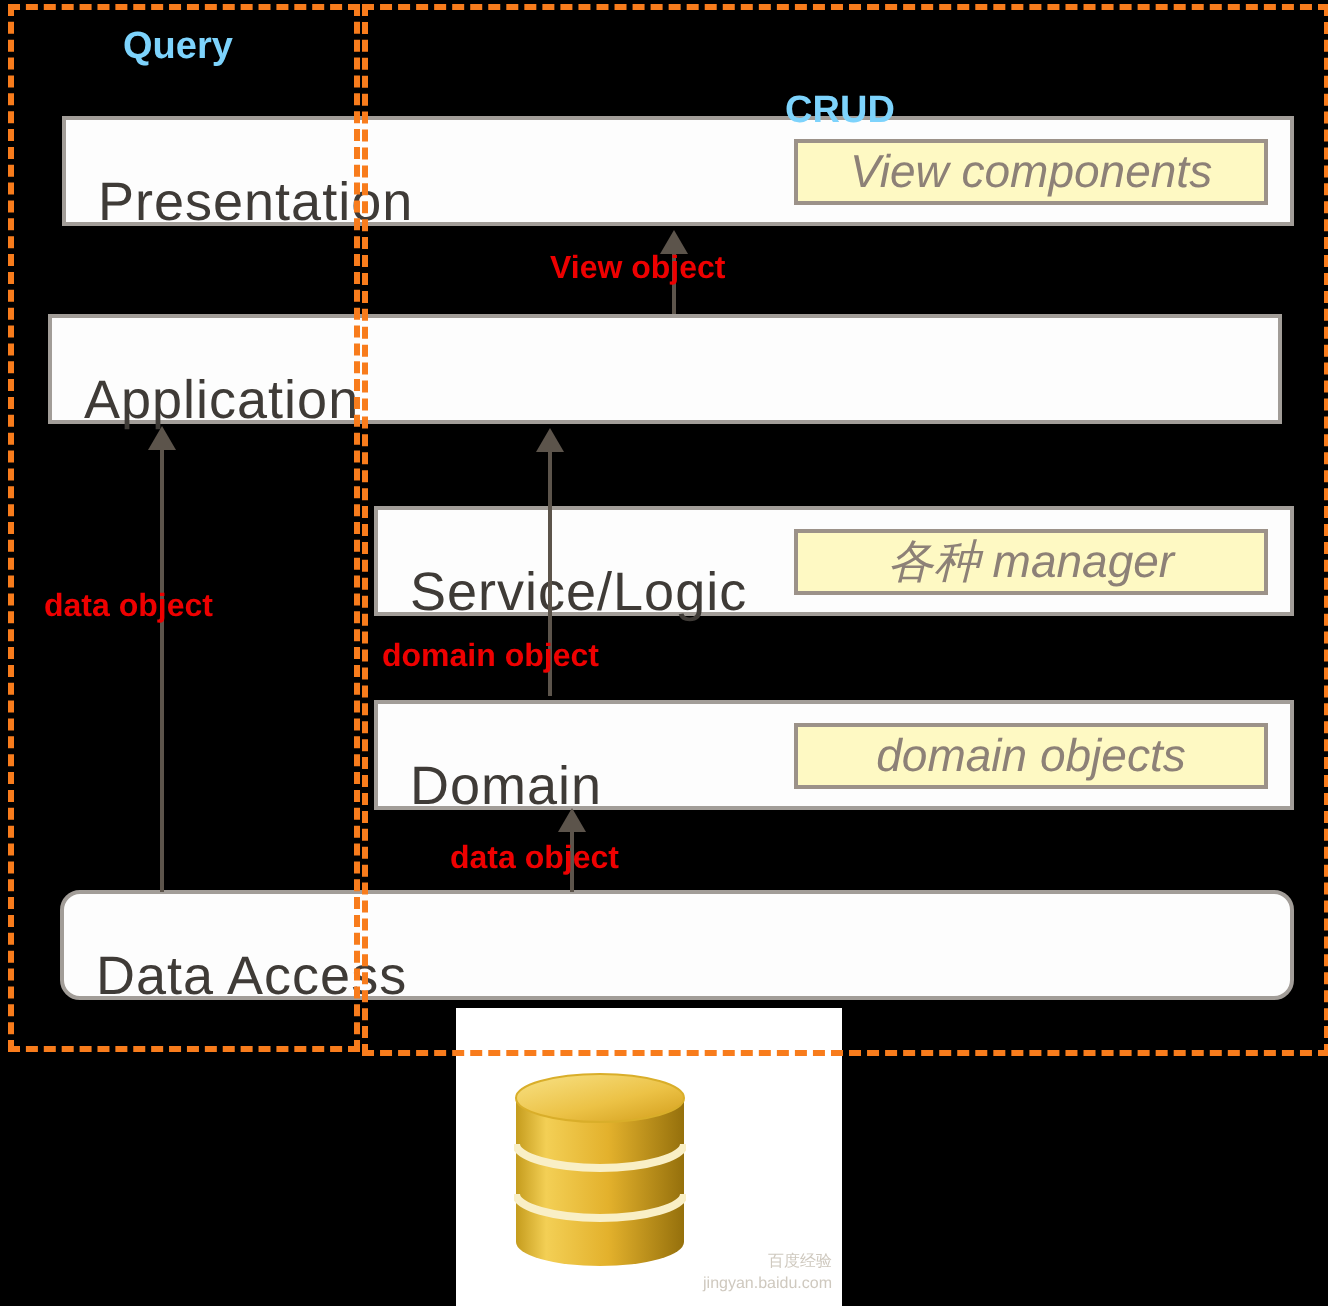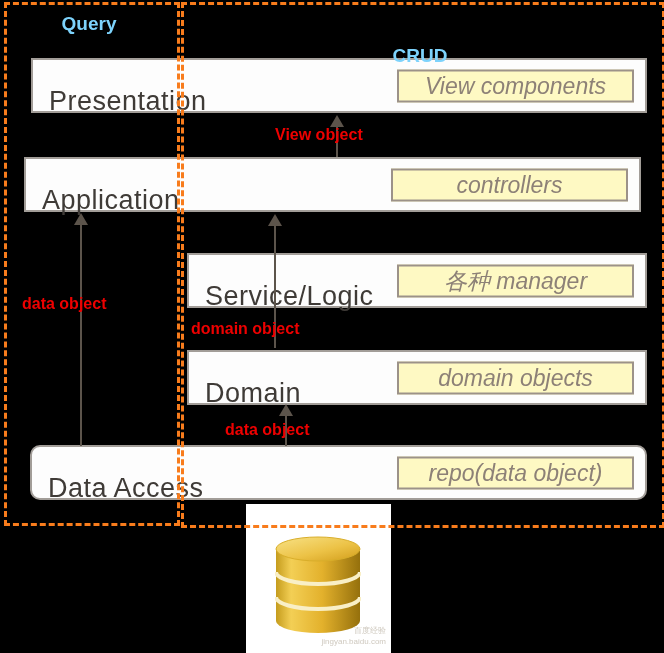--- a/index.html
+++ b/index.html
@@ -49,21 +49,21 @@
   
   .flow-label{
     position:absolute;color:#ee0000;font-weight:bold;font-size:16px;
     z-index:7;white-space:nowrap;
   }
   #flowlabel-view{left:275px;top:126px;}
   #flowlabel-data-left{left:22px;top:295px;}
   #flowlabel-domain{left:191px;top:320px;}
   #flowlabel-data-mid{left:225px;top:421px;}
   
-  #db-box{position:absolute;left:246px;top:504px;width:145px;height:149px;background:#ffffff;z-index:2;}
+  #db-box{position:absolute;left:228px;top:504px;width:145px;height:149px;background:#ffffff;z-index:2;padding-left:48px;}
   #db-icon{position:absolute;left:29px;top:32px;}
   #db-watermark{
     position:absolute;right:5px;bottom:5px;text-align:right;
     color:#cfc9bf;font-size:8px;line-height:1.35;
   }
 </style>
 </head>
 <body>
 
 <div id="stage">
@@ -75,44 +75,38 @@
 
   <div class="bar" id="bar-presentation">
     <span class="bar-label">Presentation</span>
     <div class="inner-box">
       <span>View components</span>
     </div>
   </div>
 
   <div class="bar" id="bar-application">
     <span class="bar-label">Application</span>
-    <div class="inner-box">
-      <span>controllers</span>
-    </div>
   </div>
 
   <div class="bar" id="bar-domain">
     <span class="bar-label">Domain</span>
     <div class="inner-box">
       <span>domain objects</span>
     </div>
   </div>
 
   <div class="bar" id="bar-service">
     <span class="bar-label">Service/Logic</span>
     <div class="inner-box">
       <span>各种 manager</span>
     </div>
   </div>
 
   <div class="bar" id="bar-dataaccess">
     <span class="bar-label">Data Access</span>
-    <div class="inner-box">
-      <span>repo(data object)</span>
-    </div>
   </div>
 
   <div class="arrow" id="arrow-view">
     <div class="head"></div>
     <div class="shaft"></div>
   </div>
   <div class="arrow" id="arrow-data-left">
     <div class="head"></div>
     <div class="shaft"></div>
   </div>

